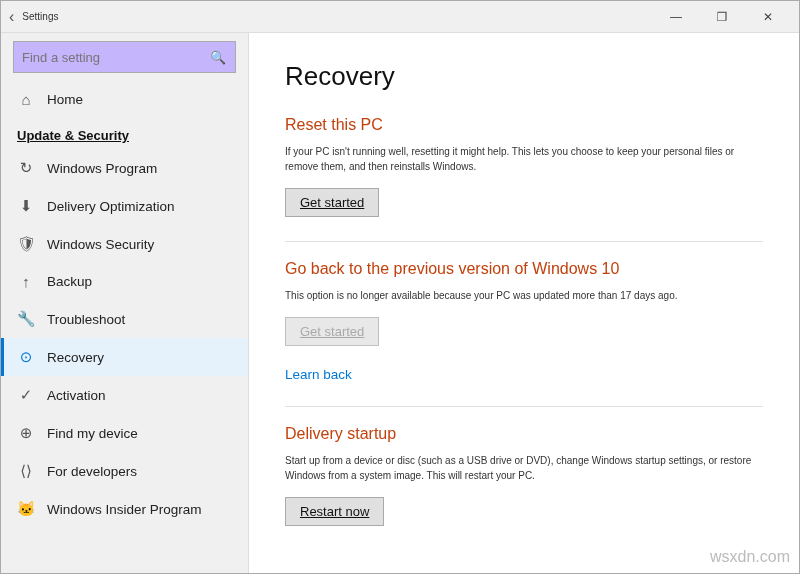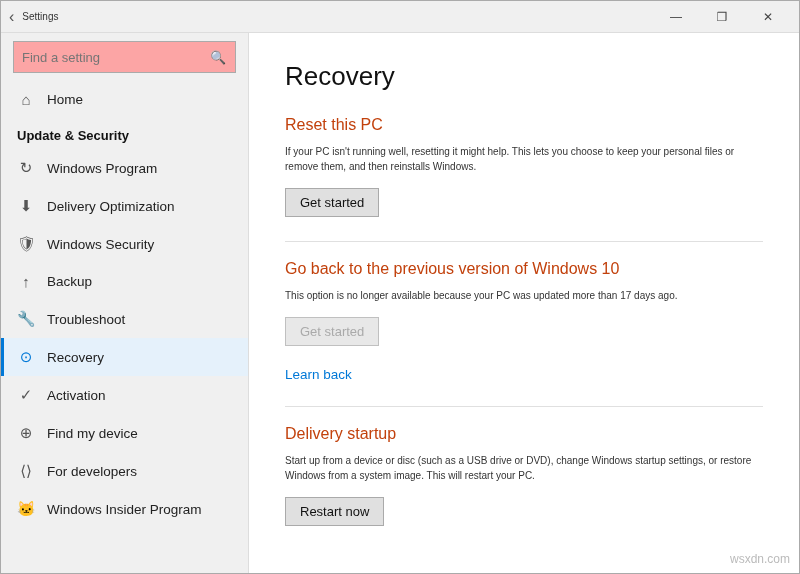--- a/index.html
+++ b/index.html
@@ -69,21 +69,21 @@
       flex-direction: column;
       overflow-y: auto;
       border-right: 1px solid #ddd;
     }
 
     .sidebar-search {
       margin: 8px 12px;
       display: flex;
       align-items: center;
       border: 1px solid #aaa;
-      background: #fca5a5;
+      background: #c4b5fd;
       height: 32px;
       padding: 0 8px;
     }
     .sidebar-search input {
       border: none;
       outline: none;
       flex: 1;
       font-size: 13px;
       color: #555;
       background: transparent;
@@ -91,20 +91,21 @@
     .sidebar-search-icon {
       color: #666;
       font-size: 13px;
     }
 
     .sidebar-section-title {
       font-size: 13px;
       font-weight: 700;
       padding: 10px 16px 6px 16px;
       color: #111;
+      text-decoration: underline;
     }
 
     .sidebar-item {
       display: flex;
       align-items: center;
       padding: 10px 16px;
       cursor: pointer;
       color: #222;
       font-size: 13.5px;
       gap: 12px;
@@ -156,20 +157,21 @@
     .btn {
       display: inline-block;
       padding: 6px 14px;
       font-size: 13px;
       background: #e0e0e0;
       color: #111;
       border: 1px solid #aaa;
       cursor: pointer;
       margin-bottom: 20px;
       user-select: none;
+      text-decoration: underline;
     }
     .btn.disabled {
       color: #aaa;
       cursor: default;
       background: #e8e8e8;
       border-color: #c0c0c0;
     }
 
     .divider {
       border: none;
@@ -183,21 +185,21 @@
       font-size: 13.5px;
       text-decoration: none;
       display: inline-block;
       margin-bottom: 20px;
     }
 
     .watermark {
       position: fixed;
       bottom: 8px;
       right: 10px;
-      font-size: 12px;
+      font-size: 16px;
       color: #bbb;
     }
   </style>
 </head>
 <body>
 
 <div class="title-bar">
   <span class="title-bar-back">‹</span>
   <span class="title-bar-title">Settings</span>
   <div class="title-bar-controls">

